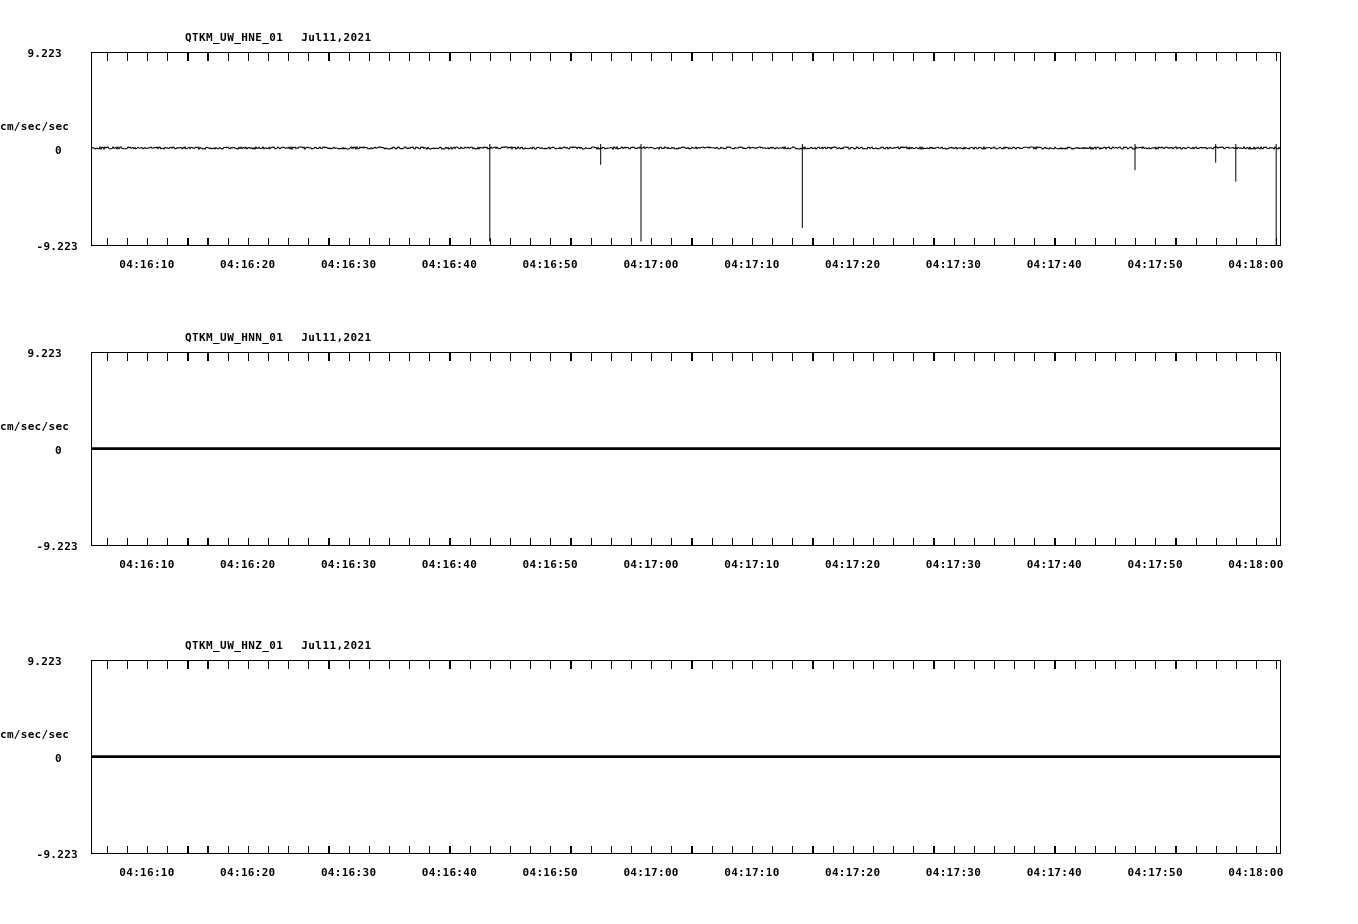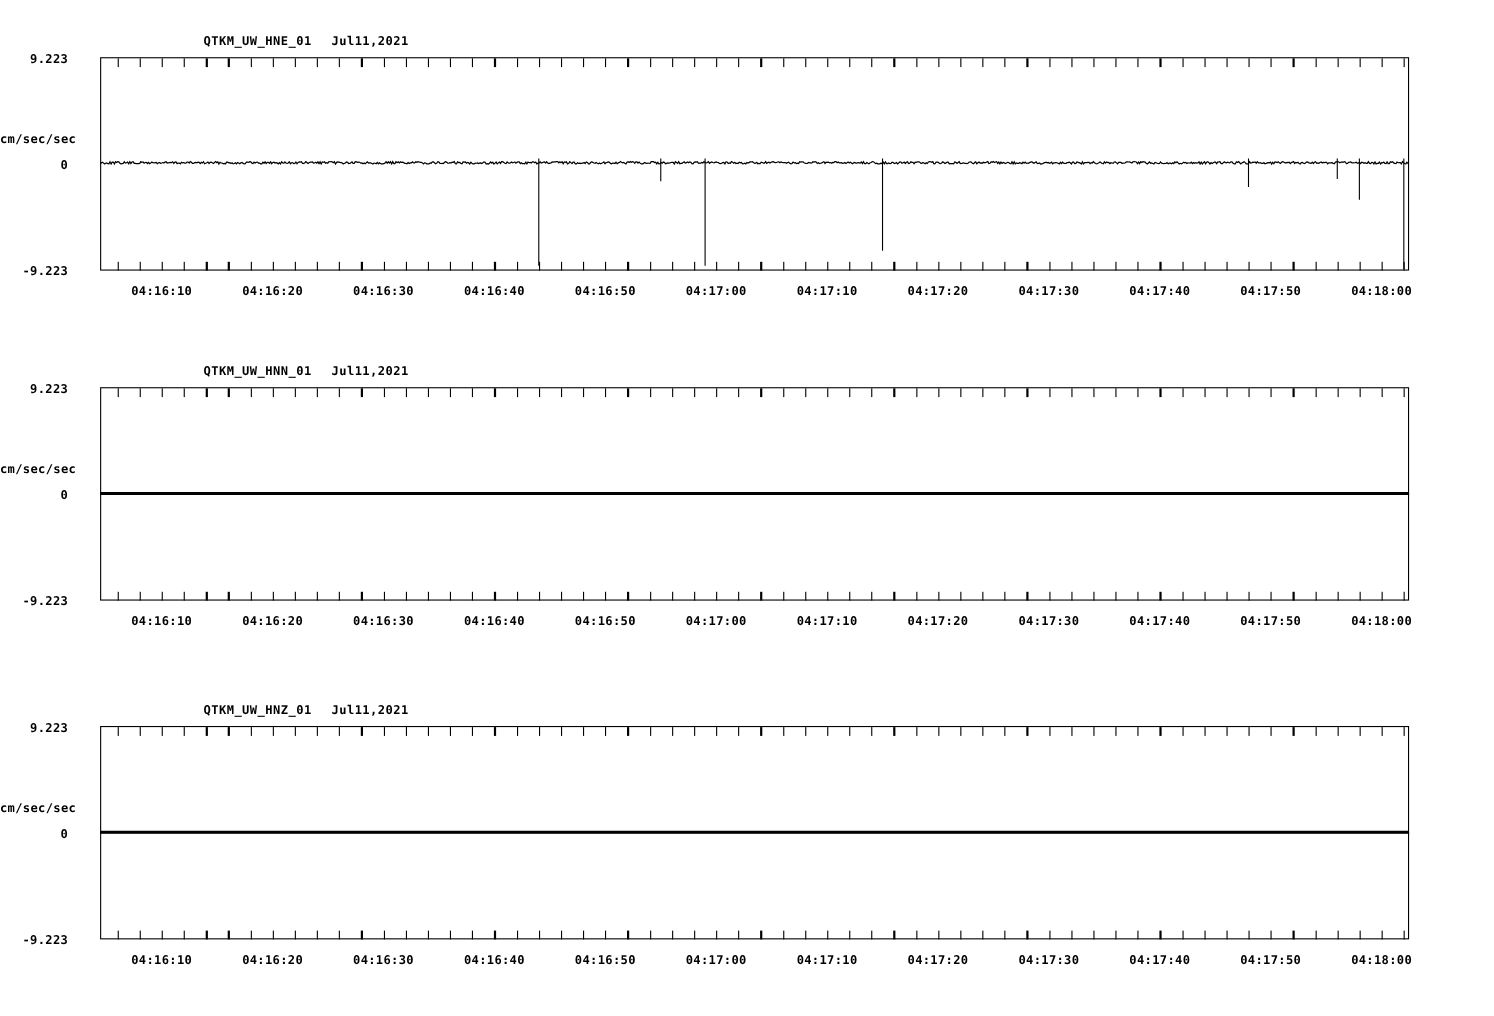--- a/index.html
+++ b/index.html
@@ -47,21 +47,21 @@
     position: absolute;
     right: auto;
     width: 62px;
     text-align: right;
     font-size: 11px;
     font-weight: bold;
     letter-spacing: 0.3px;
   }
   .ymax-label { left: 0px;  top: 47px; }
   .yzero-label { left: 0px; top: 144px; }
-  .ymin-label { left: 0px;  top: 240px; }
+  .ymin-label { left: 16px;  top: 240px; }
 
   .units-label {
     position: absolute;
     left: 0px;
     top: 120px;
     width: 84px;
     text-align: left;
     font-size: 11px;
     font-weight: bold;
     letter-spacing: 0.3px;

